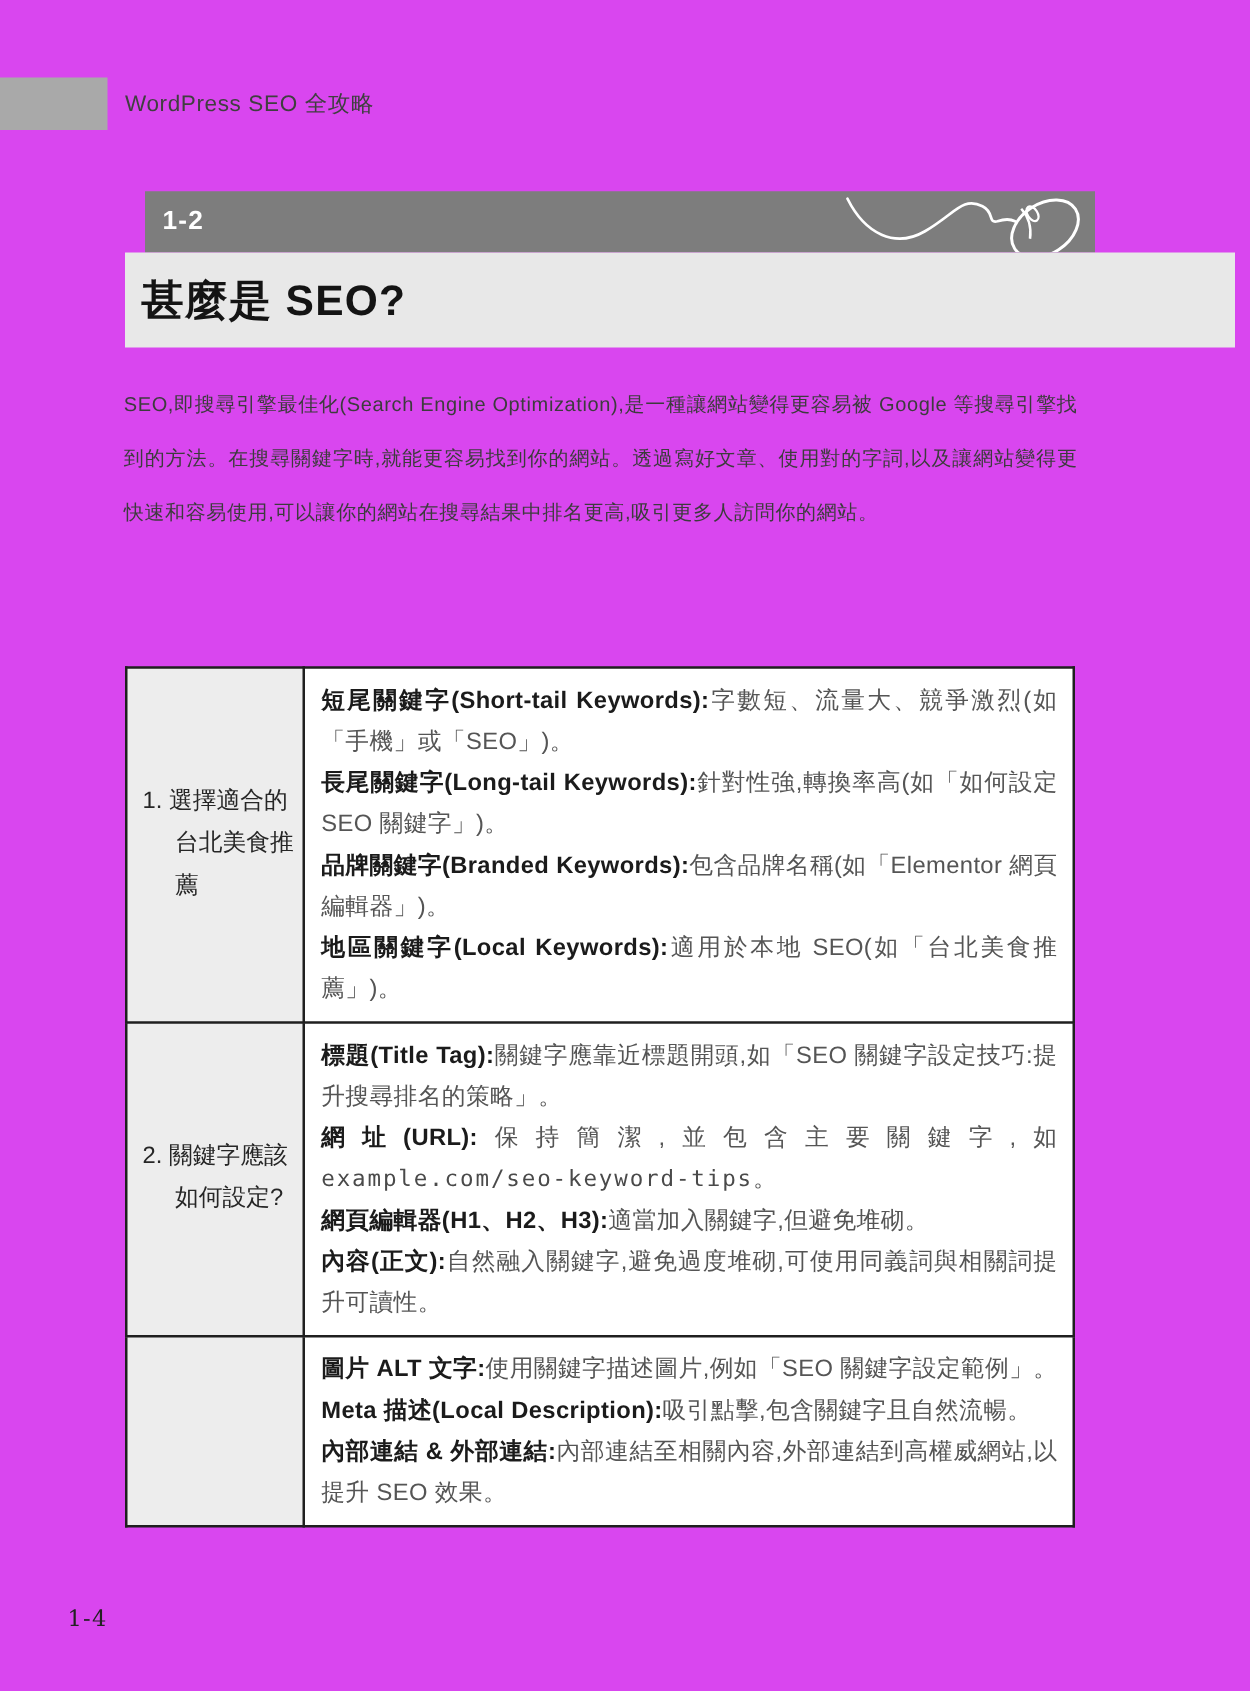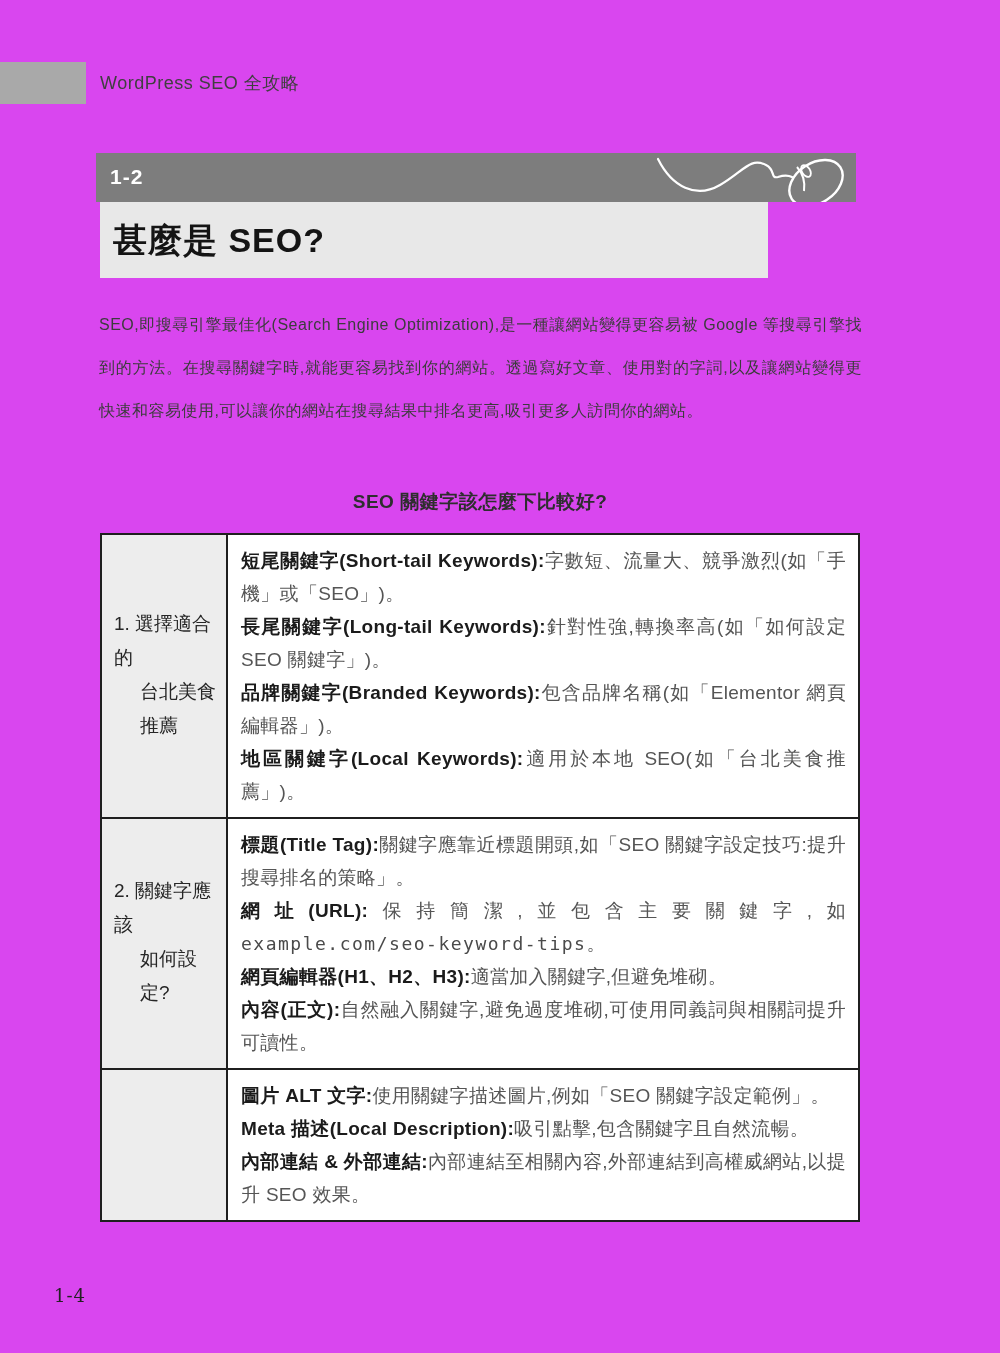--- a/index.html
+++ b/index.html
@@ -25,41 +25,41 @@
     position: absolute;
     left: 100px; top: 71px;
     font-size: 18px;
     color: #3f3f3f;
     letter-spacing: .5px;
   }
 
   
   .section-bar {
     position: absolute;
-    left: 96px; top: 153px;
+    left: 116px; top: 153px;
     width: 760px; height: 49px;
     background: #7d7d7d;
     overflow: hidden;
   }
   .section-number {
     position: absolute;
     left: 14px; top: 12px;
     color: #ffffff;
     font-size: 21px;
     font-weight: bold;
     letter-spacing: 1px;
   }
   .mouse-art {
     position: absolute;
     right: 2px; top: 0;
   }
   .section-title-box {
     position: absolute;
     left: 100px; top: 202px;
-    width: 668px; height: 76px;
+    width: 888px; height: 76px;
     background: #e8e8e8;
   }
   .section-title {
     position: absolute;
     left: 13px; top: 16px;
     font-size: 34px;
     font-weight: bold;
     color: #141414;
     letter-spacing: 1px;
   }
@@ -93,21 +93,21 @@
     position: absolute;
     left: 100px; top: 533px;
     width: 760px;
     border-collapse: collapse;
   }
   table.kw td {
     border: 2px solid #1f1f1f;
     vertical-align: middle;
   }
   td.lbl {
-    width: 126px;
+    width: 142px;
     background: #ededed;
     font-size: 19px;
     color: #262626;
     padding: 10px 6px 13px 12px;
     line-height: 34px;
   }
   td.lbl .l2 { padding-left: 26px; }
   td.cnt {
     background: #fff;
     padding: 9px 12px 9px 13px;
@@ -156,21 +156,20 @@
       <ellipse cx="152" cy="18" rx="4" ry="6.5" transform="rotate(-33 152 18)" stroke="#ffffff" stroke-width="1.8" fill="none"></ellipse>
     </svg>
   </div>
 
   <div class="section-title-box">
     <span class="section-title">甚麼是 SEO?</span>
   </div>
 
   <p class="intro">SEO,即搜尋引擎最佳化(Search Engine Optimization),是一種讓網站變得更容易被 Google 等搜尋引擎找到的方法。在搜尋關鍵字時,就能更容易找到你的網站。透過寫好文章、使用對的字詞,以及讓網站變得更快速和容易使用,可以讓你的網站在搜尋結果中排名更高,吸引更多人訪問你的網站。</p>
 
-  <div class="table-caption">SEO 關鍵字該怎麼下比較好?</div>
 
   <table class="kw">
     <tbody>
         <tr>
       <td class="lbl">
         <div class="l1">1. 選擇適合的</div>
         <div class="l2">台北美食推薦</div>
       </td>
       <td class="cnt">
         <div class="titem"><span class="term">短尾關鍵字(Short-tail Keywords):</span><span class="desc">字數短、流量大、競爭激烈(如「手機」或「SEO」)。</span></div>

